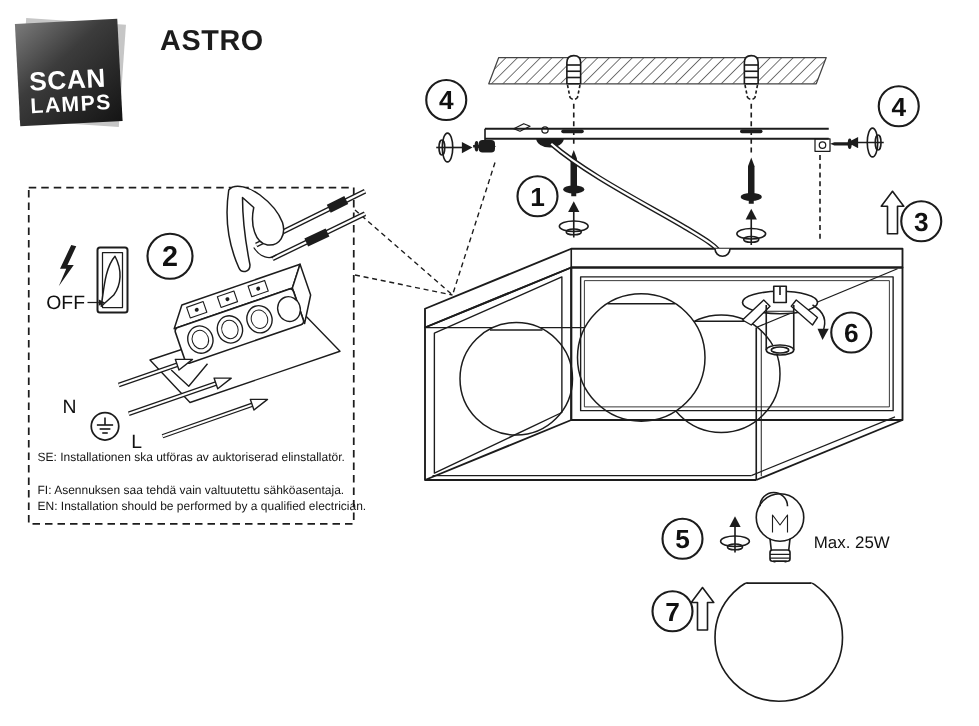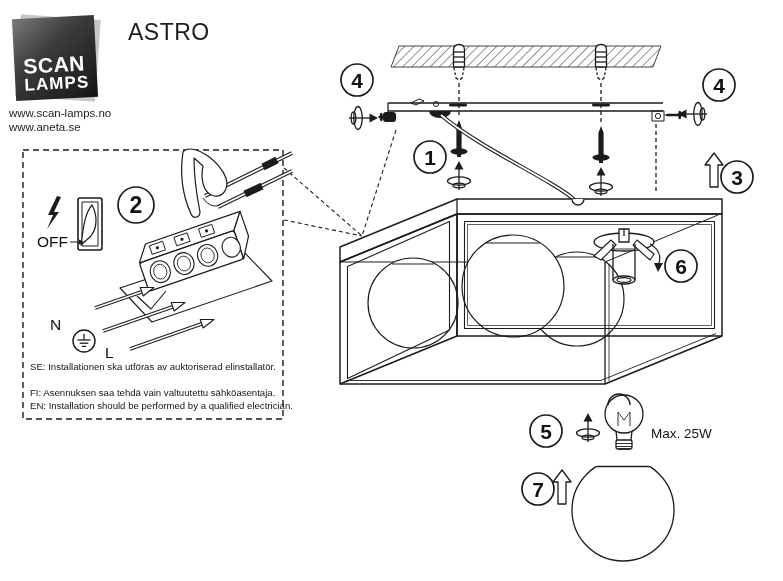--- a/index.html
+++ b/index.html
@@ -16,21 +16,21 @@
   .logo .face{
     position:absolute;left:2px;top:4px;width:82px;height:82px;
     background:linear-gradient(140deg,#7a7a7a 0%,#3c3c3c 40%,#141414 100%);
     transform:rotate(-3deg);
     display:flex;flex-direction:column;justify-content:flex-end;
     padding:0 0 7px 9px;box-sizing:border-box;
   }
   .logo .t1{color:#fff;font-weight:bold;font-size:21px;line-height:20px;letter-spacing:.5px;}
   .logo .t2{color:#fff;font-weight:bold;font-size:17px;line-height:17px;letter-spacing:1.1px;}
   
-  .title{position:absolute;left:128px;top:18px;font-size:23px;font-weight:normal;line-height:28px;letter-spacing:.5px;}
+  .title{position:absolute;left:128px;top:18px;font-size:23px;font-weight:bold;line-height:28px;letter-spacing:.5px;}
   
   .urls{position:absolute;left:9px;top:106px;font-size:11.5px;line-height:14px;}
   
   .warn-line{position:absolute;left:30px;font-size:9.6px;line-height:12px;white-space:nowrap;color:#151515;}
   svg{position:absolute;left:0;top:0;font-family:"Liberation Sans",sans-serif;}
   svg *{vector-effect:none;}
   .badge text{font-size:21px;font-weight:bold;fill:#111;}
   .badge-big text{font-size:23px;font-weight:bold;fill:#111;}
 </style>
 </head>
@@ -43,24 +43,20 @@
     <div class="face">
       <div class="t1">SCAN</div>
       <div class="t2">LAMPS</div>
     </div>
   </div>
 
   <div class="title">
     <div>ASTRO</div>
   </div>
 
-  <div class="urls">
-    <div>www.scan-lamps.no</div>
-    <div>www.aneta.se</div>
-  </div>
 
   <div class="warn-line" style="top:361px">SE: Installationen ska utföras av auktoriserad elinstallatör.</div>
   <div class="warn-line" style="top:400px">EN: Installation should be performed by a qualified electrician.</div>
   <div class="warn-line" style="top:387px">FI: Asennuksen saa tehdä vain valtuutettu sähköasentaja.</div>
 
   <svg width="783" height="581" viewBox="0 0 783 581" fill="none" stroke="#1c1c1c" stroke-width="1.3" stroke-linejoin="round">
 
     <defs>
       <pattern id="hatch" width="6.5" height="6.5" patternUnits="userSpaceOnUse" patternTransform="rotate(45)">
         <line x1="0" y1="0" x2="0" y2="6.5" stroke="#3a3a3a" stroke-width="1.1"></line>

